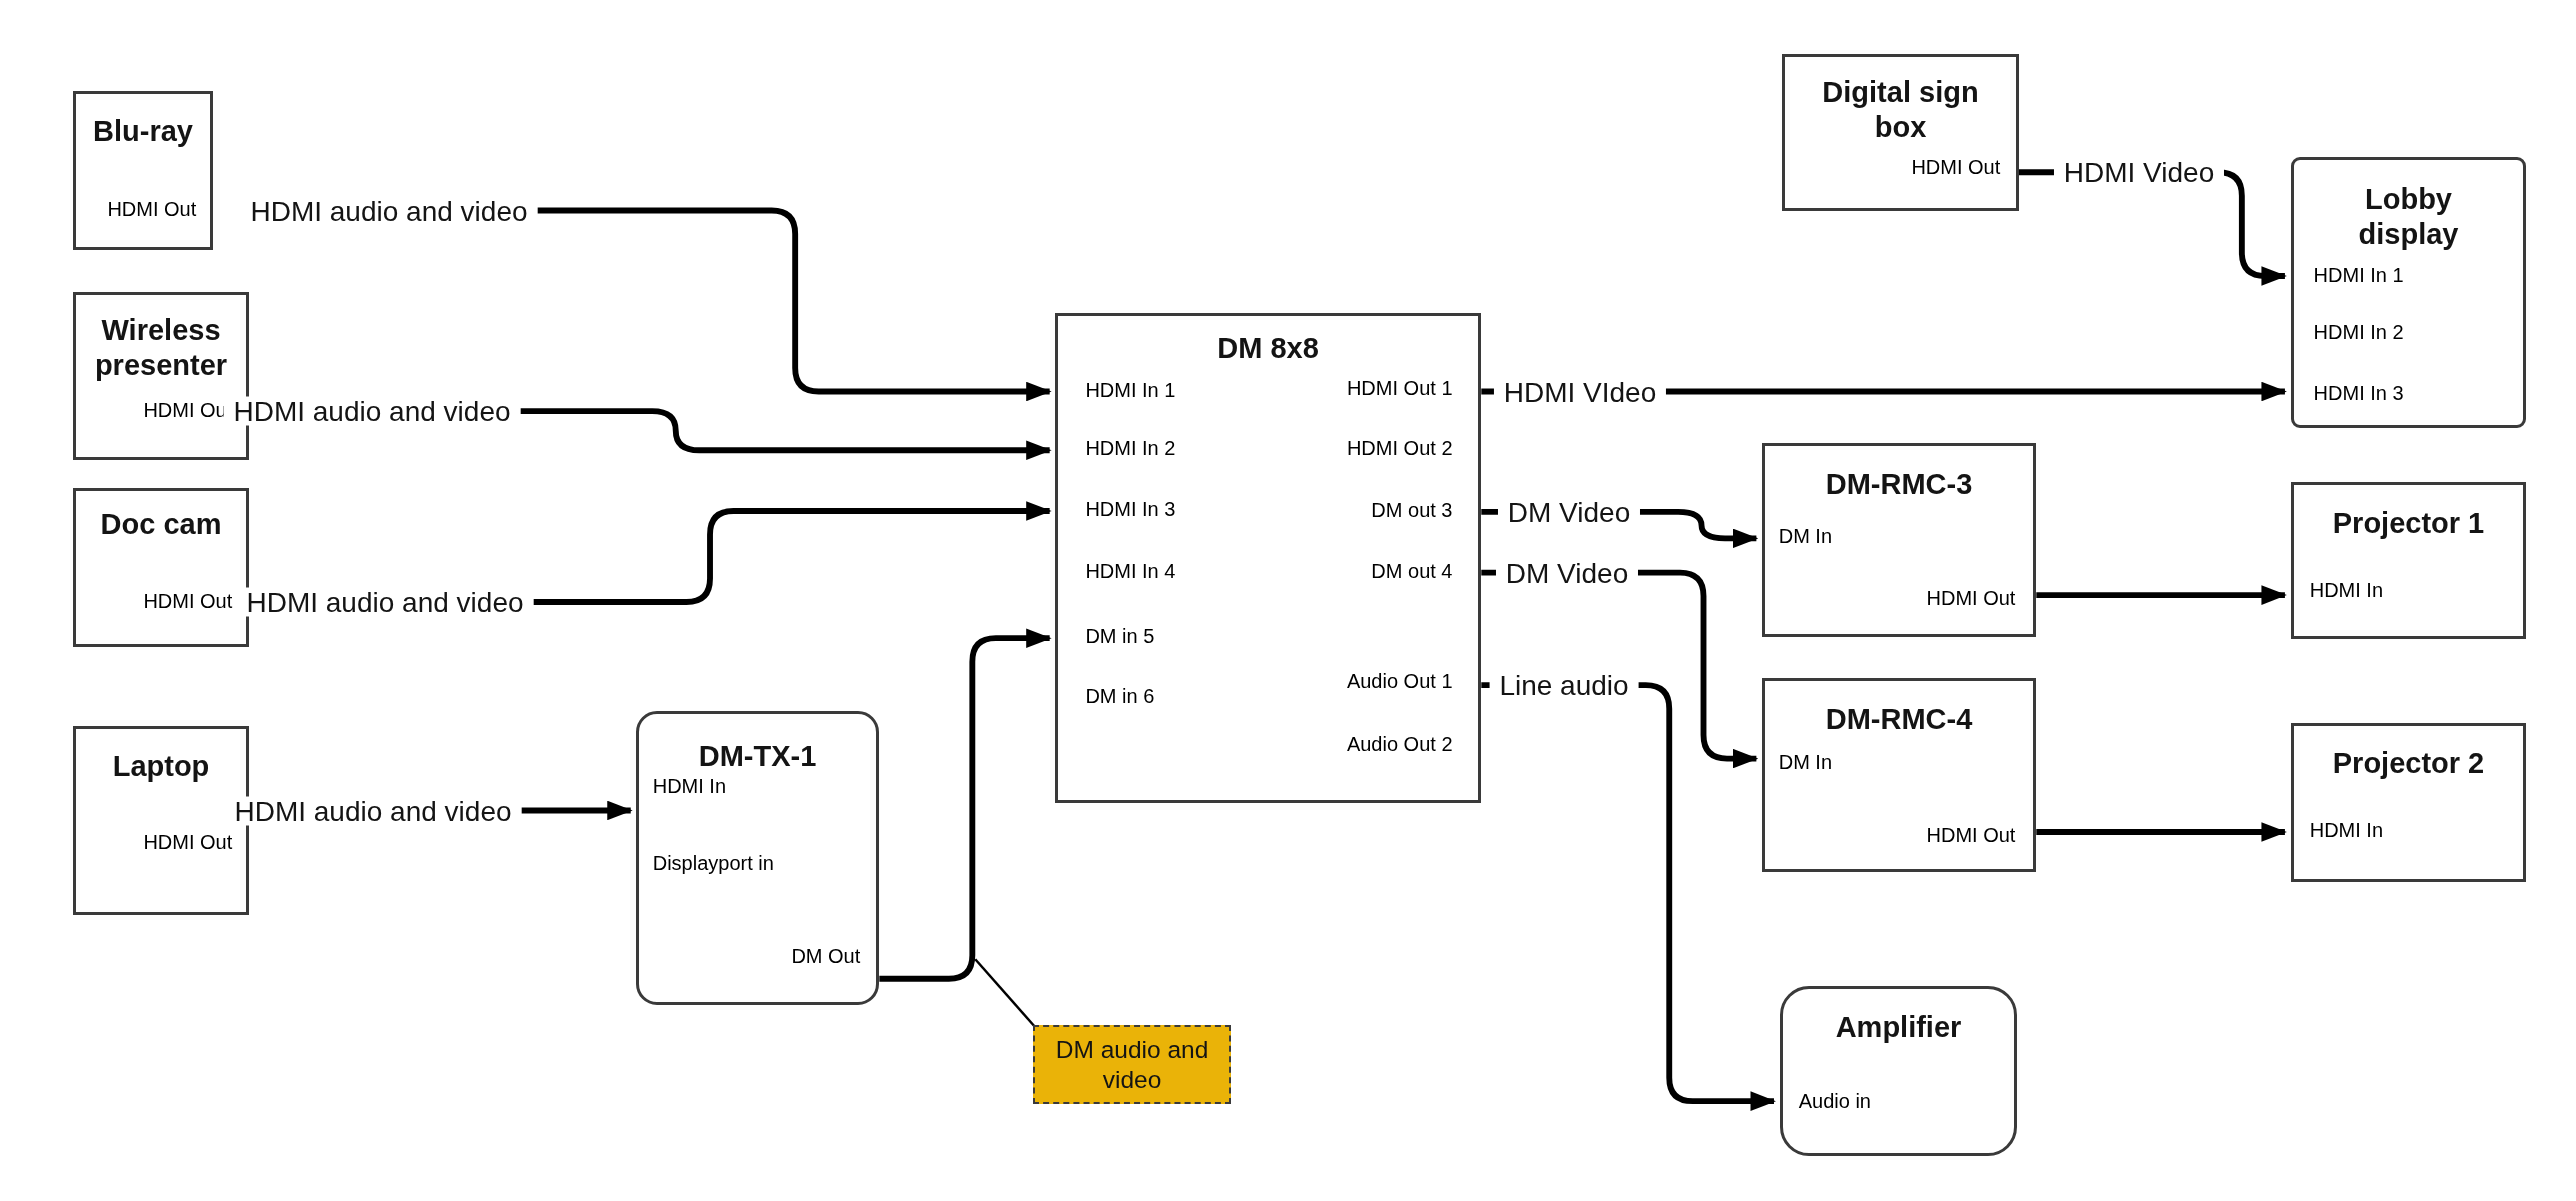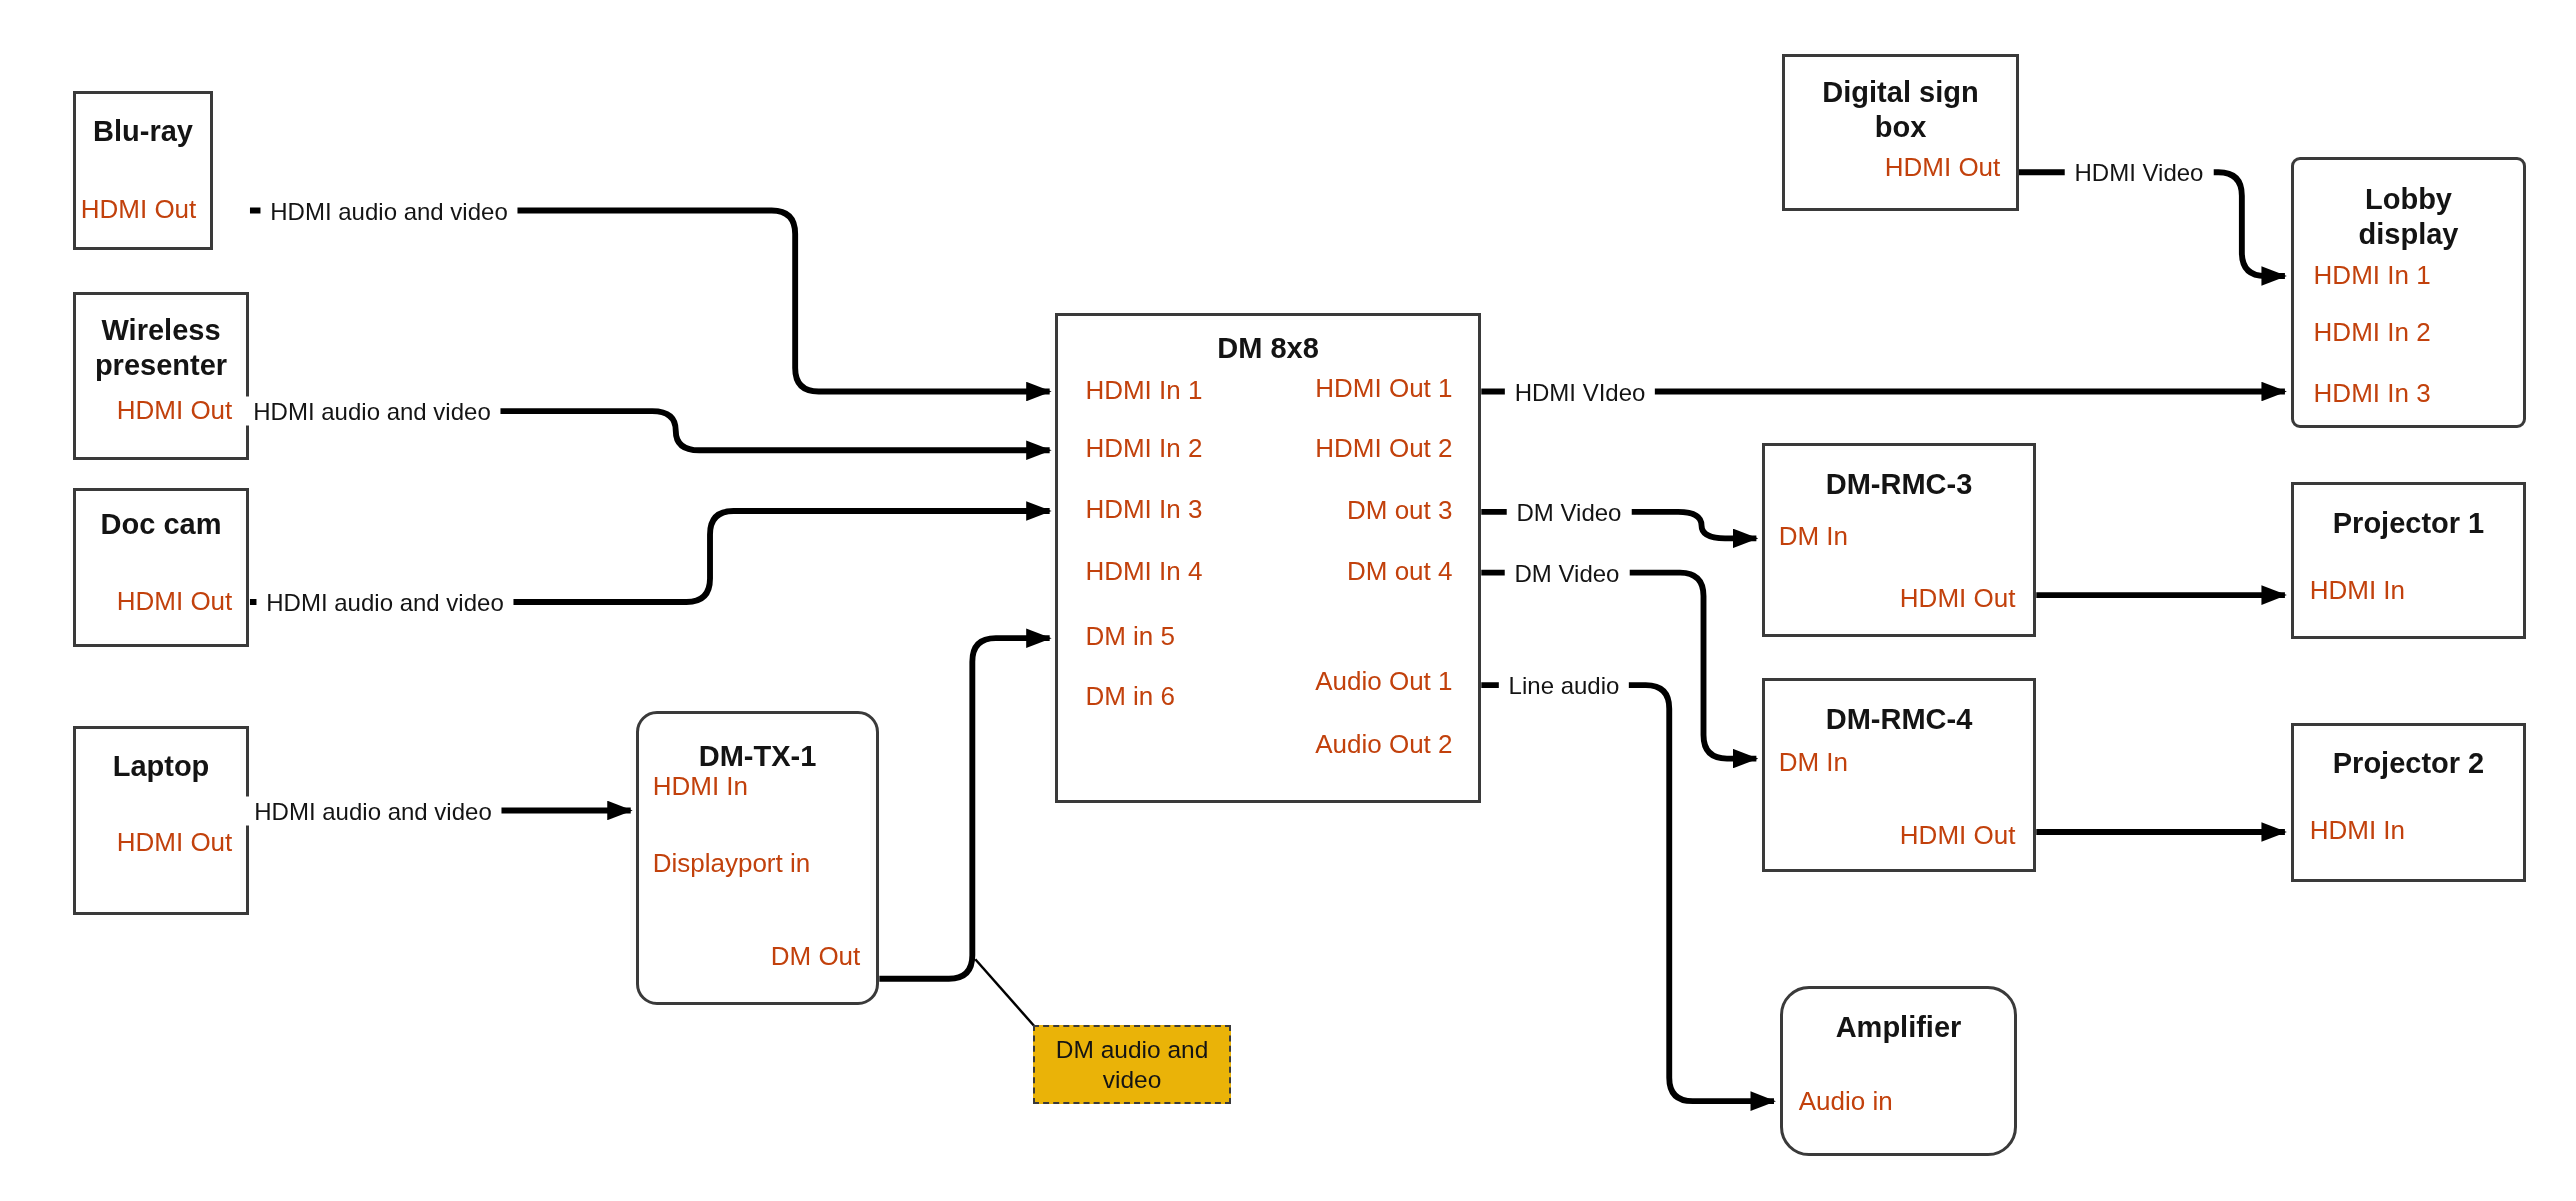--- a/index.html
+++ b/index.html
@@ -13,28 +13,28 @@
     position:absolute; background:#ffffff; border:3.9px solid #3a3a3a;
     box-sizing:border-box;
   }
   .title {
     position:absolute; left:0; right:0; text-align:center;
     font-weight:bold; font-size:29px; line-height:35px; color:#141414;
     white-space:nowrap;
   }
   .tline { white-space:nowrap; }
   .port {
-    position:absolute; left:0; right:0; font-size:26px; line-height:27.4px;
-    white-space:nowrap; color:#c2410c;
+    position:absolute; left:0; right:0; font-size:20px; line-height:27.4px;
+    white-space:nowrap; color:#000000;
   }
   .pl { text-align:left; }
   .pr { text-align:right; }
   .clabel {
     position:absolute; transform:translate(-50%,-50%);
-    background:#ffffff; padding:0 9.8px; font-size:24px; line-height:29px;
+    background:#ffffff; padding:0 9.8px; font-size:28px; line-height:29px;
     white-space:nowrap; color:#141414;
   }
   .note {
     position:absolute; border:2.9px dashed #3a3a3a; box-sizing:border-box;
     background:#eab308; display:flex; flex-direction:column; justify-content:center;
     text-align:center; font-size:24.5px; line-height:30px; color:#141414;
   }
 </style>
 </head>
 <body>

